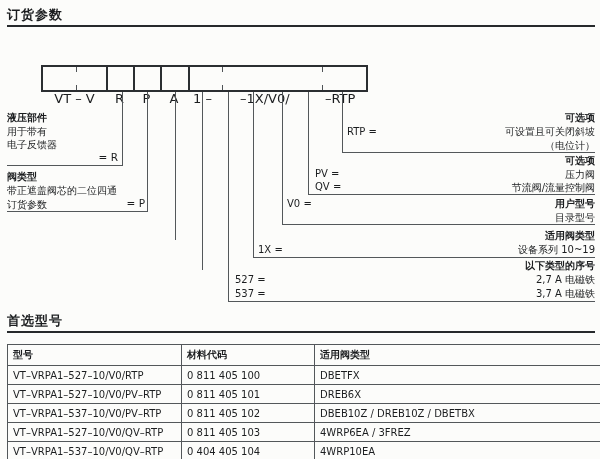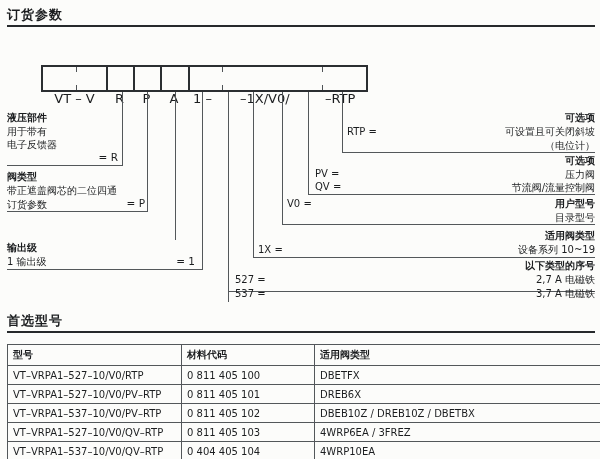--- a/index.html
+++ b/index.html
@@ -87,25 +87,20 @@
   </div>
 
   <div class="grp grp-l" style="left:7px;top:170px;width:140px;height:42px;">
     <div class="bt">阀类型</div>
     <div>带正遮盖阀芯的二位四通</div>
     <div>订货参数</div>
     <span class="code-tag" style="right:2px;bottom:1px;">= P</span>
   </div>
 
 
-  <div class="grp grp-l" style="left:7px;top:241px;width:195px;height:29px;">
-    <div class="bt">输出级</div>
-    <div>1 输出级</div>
-    <span class="code-tag" style="right:7px;bottom:1px;">= 1</span>
-  </div>
 
   <div class="grp grp-r" style="left:342px;top:111px;width:253px;height:42px;">
     <div class="bt">可选项</div>
     <div>可设置且可关闭斜坡</div>
     <div>（电位计）</div>
     <span class="gkey" style="left:5px;top:14px;">RTP =</span>
   </div>
 
   <div class="grp grp-r" style="left:308px;top:154px;width:287px;height:41px;line-height:13.5px;">
     <div class="bt">可选项</div>
@@ -120,21 +115,21 @@
     <div>目录型号</div>
     <span class="gkey" style="left:5px;top:0;">V0 =</span>
   </div>
 
   <div class="grp grp-r" style="left:253px;top:227px;width:342px;height:31px;padding-top:2px;">
     <div class="bt">适用阀类型</div>
     <div>设备系列 10~19</div>
     <span class="gkey" style="left:5px;top:16px;">1X =</span>
   </div>
 
-  <div class="grp grp-r" style="left:228px;top:259px;width:367px;height:33px;">
+  <div class="grp grp-r" style="left:228px;top:259px;width:367px;height:43px;">
     <div class="bt">以下类型的序号</div>
     <div>2,7 A 电磁铁</div>
     <div>3,7 A 电磁铁</div>
     <span class="gkey" style="left:7px;top:14px;">527 =</span>
     <span class="gkey" style="left:7px;top:28px;">537 =</span>
   </div>
 
   <div class="sec-title" style="top:312px;">首选型号</div>
   <div class="rule" style="top:331px;"></div>
 

